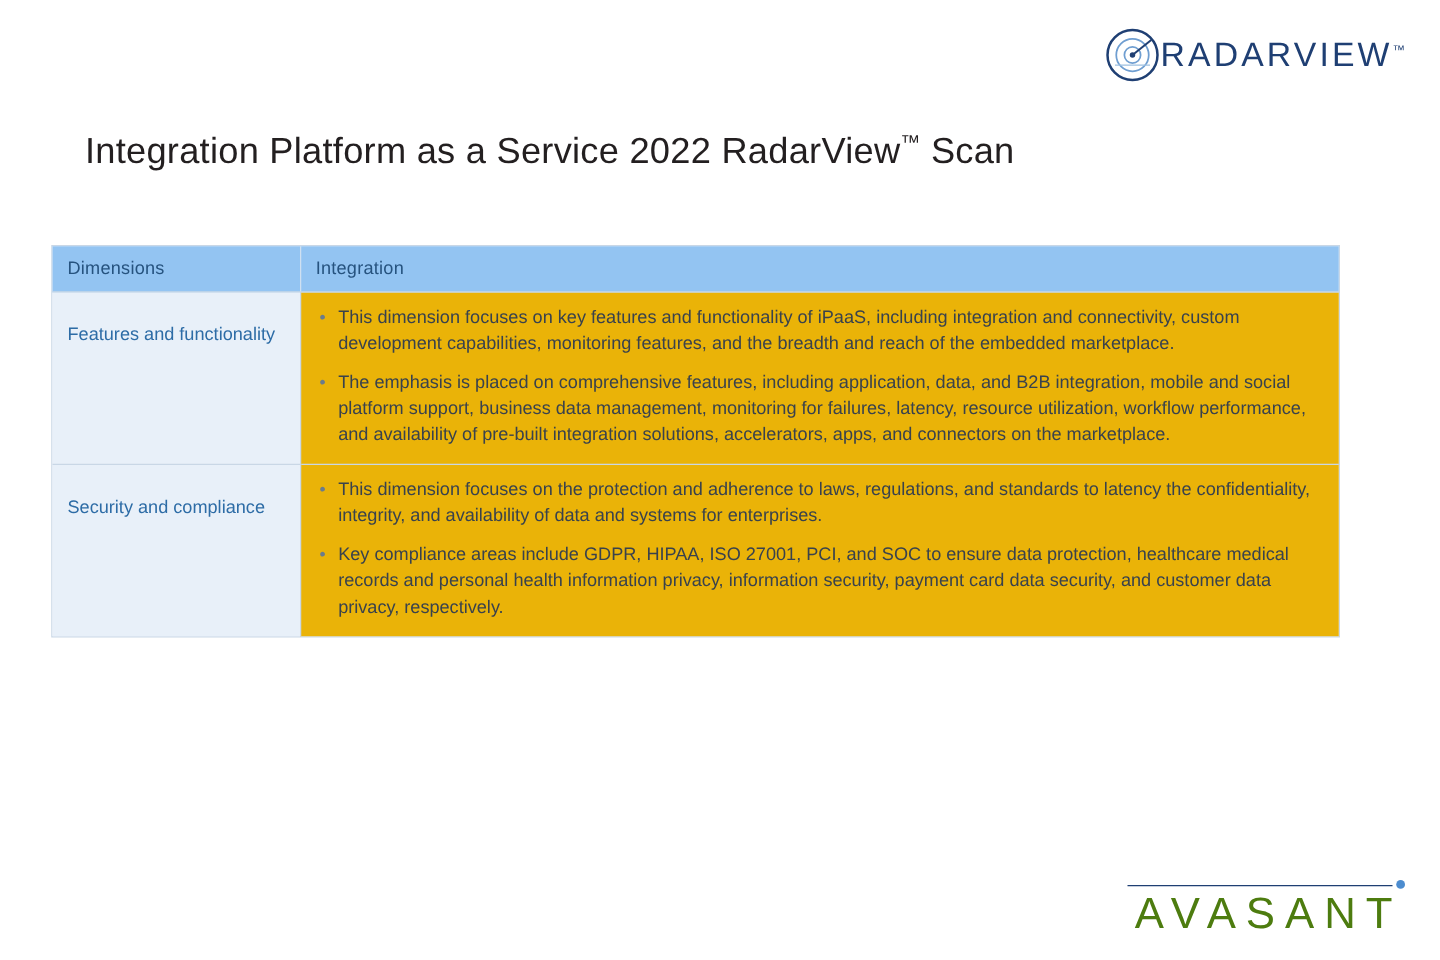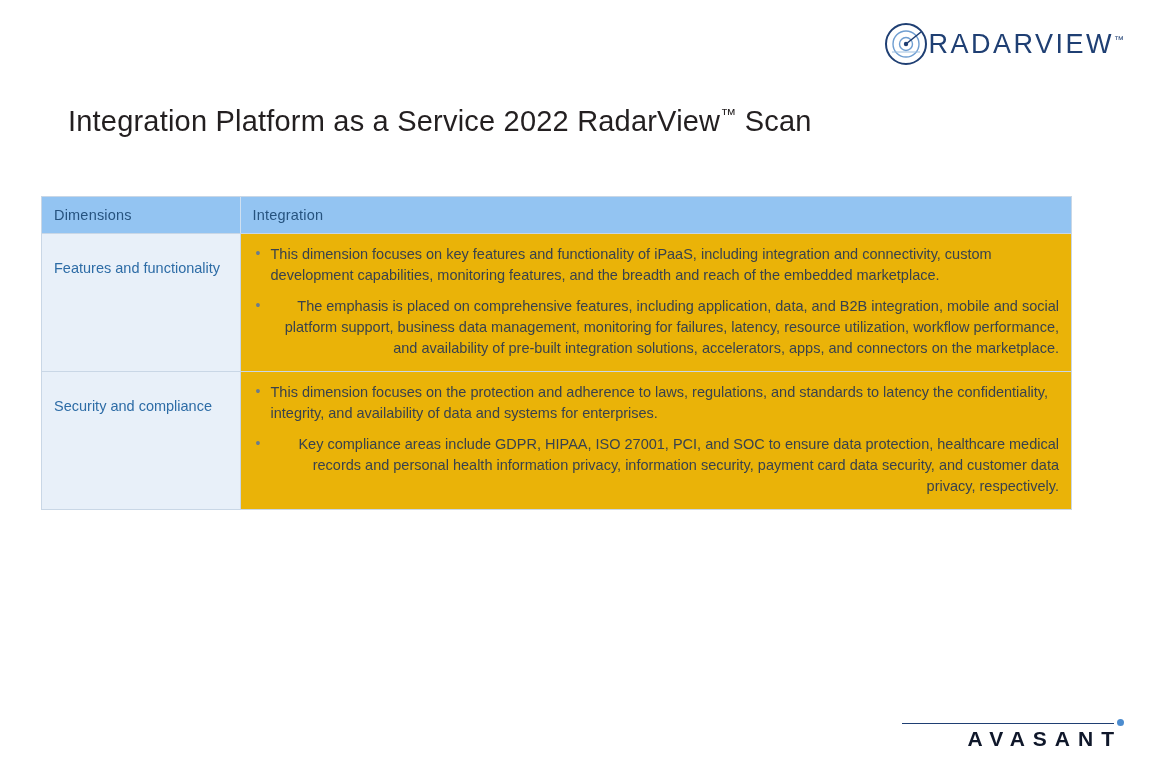--- a/index.html
+++ b/index.html
@@ -113,21 +113,21 @@
     margin: 0;
     padding: 0 0 0 20px;
     list-style: none;
   }
   ul.def-list li {
     position: relative;
     margin: 0 0 10px 0;
     padding-left: 2px;
     color: #39424d;
   }
-  ul.def-list li:last-child { margin-bottom: 0; text-align: right; }
+  ul.def-list li:last-child { margin-bottom: 0; }
   ul.def-list li::before {
     content: "\2022";
     position: absolute;
     left: -13px;
     top: -1px;
     color: #6b7c8c;
     font-size: 14px;
   }
 
   
@@ -153,26 +153,25 @@
   .footer-rule .dot {
     position: absolute;
     right: 0;
     top: 1px;
     width: 7px;
     height: 7px;
     border-radius: 50%;
     background: #4c8ccf;
   }
   .footer-word {
-    font-size: 21px;
+    font-size: 35px;
     letter-spacing: 8px;
-    color: #0f172a;
+    color: #4d7c0f;
     line-height: 1.05;
     padding-right: 2px;
-    font-weight: bold;
   }
 </style>
 </head>
 <body>
 
 <div class="brand-logo">
   <span class="brand-mark">
     <svg viewBox="0 0 44 44" width="44" height="44" aria-hidden="true">
       <circle cx="22" cy="22" r="20" fill="none" stroke="#1f3f73" stroke-width="2"></circle>
       <circle cx="22" cy="22" r="13" fill="none" stroke="#6f9ed1" stroke-width="1.4"></circle>

